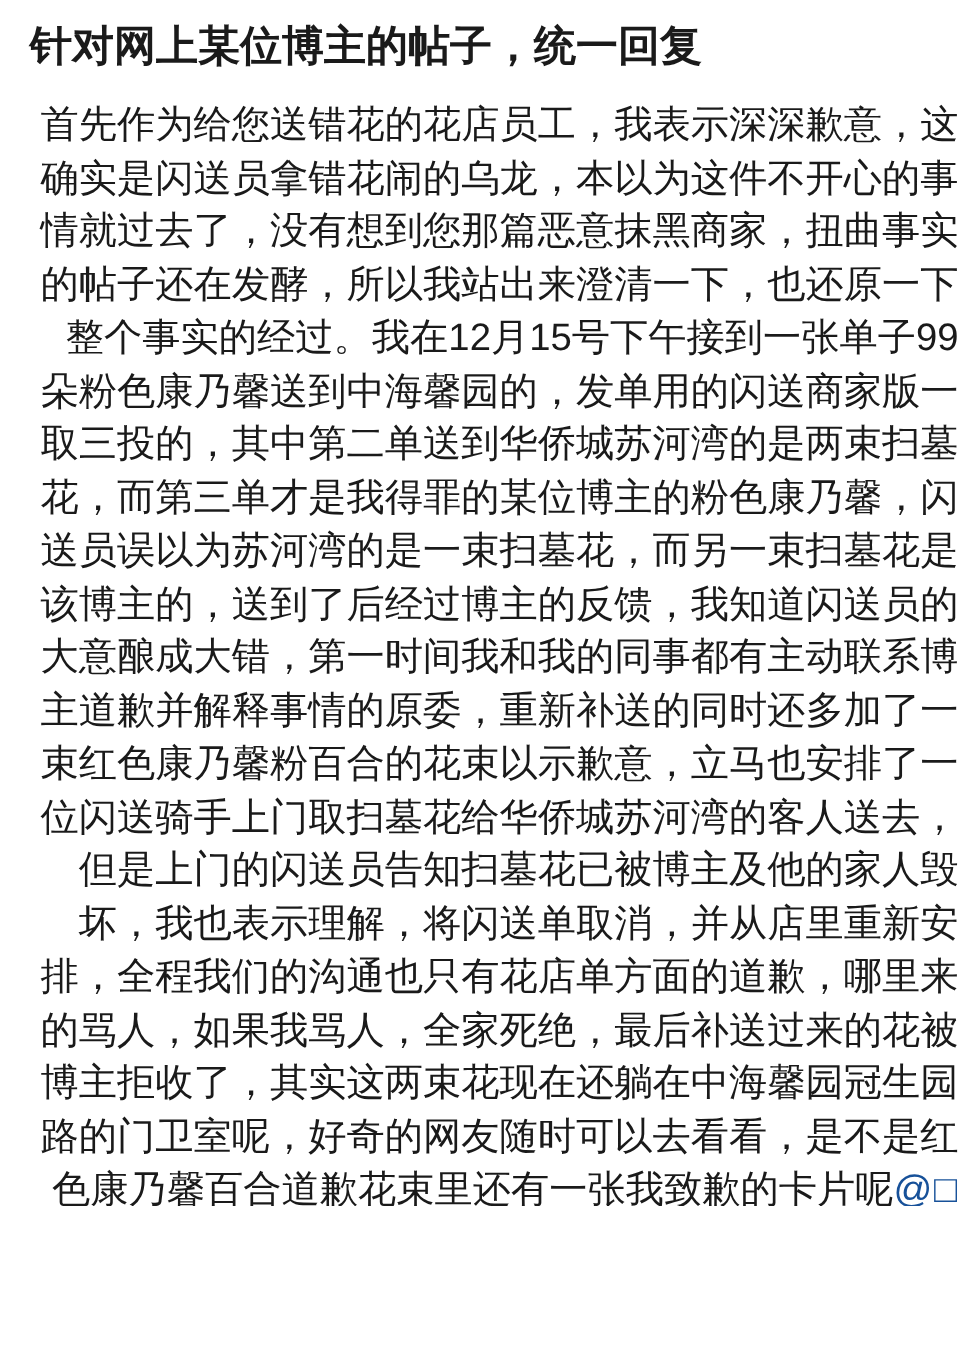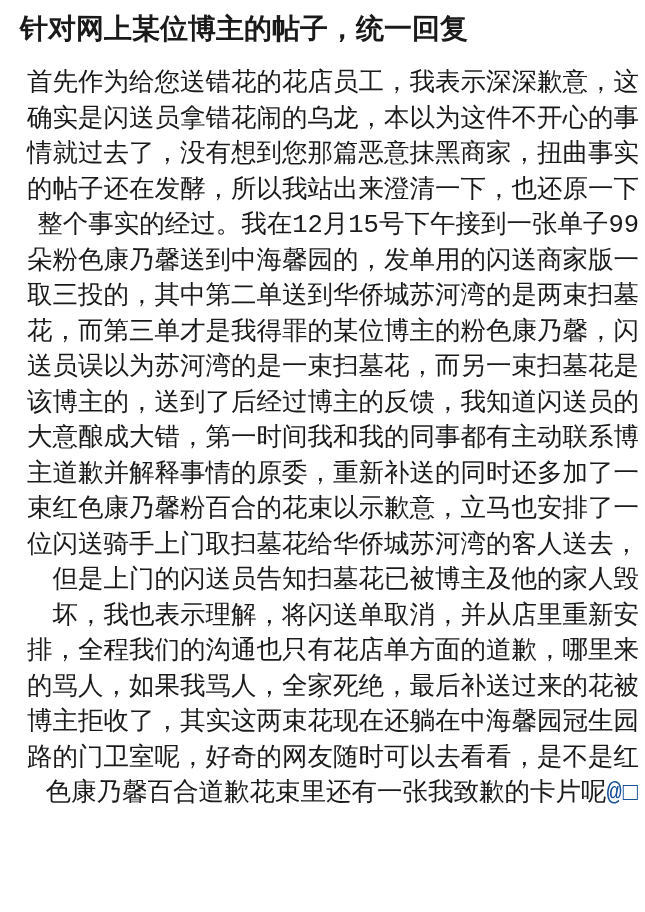--- a/index.html
+++ b/index.html
@@ -7,21 +7,21 @@
     padding: 0;
     background: #ffffff;
   }
   .page {
     position: relative;
     width: 645px;
     height: 804px;
     box-sizing: border-box;
     padding: 0 6px 0 20px;
     background: #ffffff;
-    font-family: Liberation Mono, monospace;
+    font-family: Liberation Sans, sans-serif;
     overflow: hidden;
   }
   .post-title {
     margin: 12px 0 0 0;
     font-size: 28px;
     line-height: 38px;
     font-weight: 700;
     color: #1a1a1a;
     letter-spacing: 0;
   }

